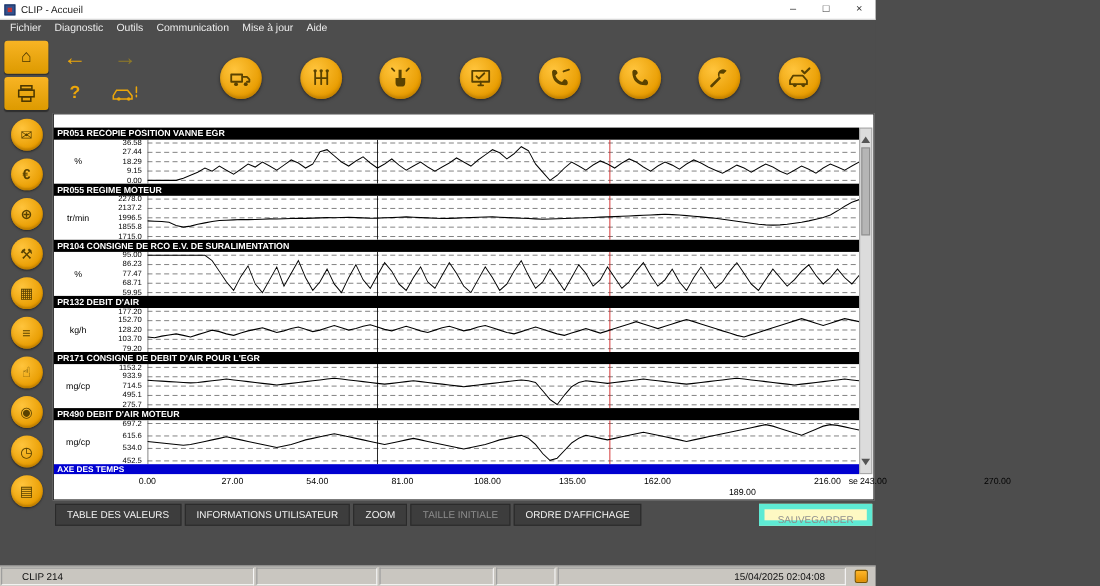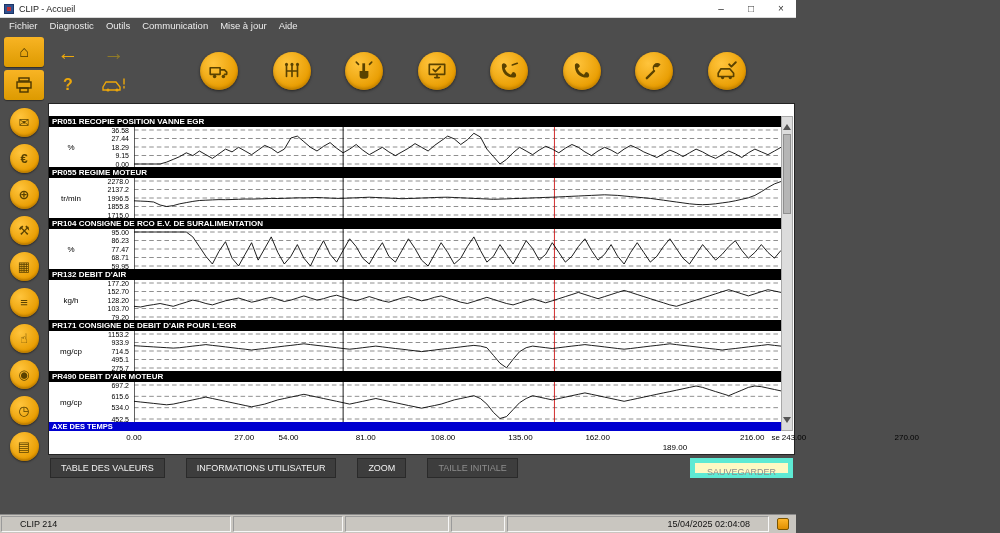--- a/index.html
+++ b/index.html
@@ -61,21 +61,21 @@
   .xrow{position:relative;height:13px;font-size:8px;color:#000}
   .xtick{position:absolute;top:2px;transform:translateX(-50%)}
   .xunit{position:absolute;top:2px;right:14px}
   .vscroll{position:absolute;top:12px;right:1px;width:12px;height:315px;background:#dcdcdc;border:1px solid #a8a8a8;display:flex;flex-direction:column;align-items:center}
   .arr{width:0;height:0;border:4px solid transparent}
   .arr.up{border-bottom:6px solid #555;margin-top:3px}
   .arr.down{border-top:6px solid #555;margin-top:auto;margin-bottom:3px}
   .vthumb{width:8px;height:80px;background:#b5b5b5;border:1px solid #8f8f8f;margin-top:4px}
 
   .footer-row{height:20px;margin:3px 3px 0 2px;display:flex}
-  .fbtns{display:flex;gap:21px}
+  .fbtns{display:flex;gap:3px}
   .f-btn{background:#3d3d3d;border:1px solid #2a2a2a;color:#f2f2f2;font-size:9px;padding:0 10px;line-height:18px;height:20px;white-space:nowrap}
   .f-btn.disabled{color:#8d8d8d}
   .save-btn{margin-left:auto;background:#fef9c3;border:5px solid #5eead4;color:#8d8d8d;font-size:9px;padding:0 12px;line-height:18px;height:20px}
 
   
   .statusbar{flex:0 0 19px;background:#c9c6c0;border-top:1px solid #8a8a8a;display:flex;align-items:stretch;font-size:9px;color:#111}
   .sb-cell{border:1px solid;border-color:#9a9a9a #f7f7f7 #f7f7f7 #9a9a9a;margin:1px;display:flex;align-items:center;padding:0 18px;white-space:nowrap}
   .sb-clip{width:230px}
   .sb-a{width:110px}
   .sb-b{width:104px}
@@ -364,21 +364,21 @@
                 </svg>
               </div>
             </div>
           </div>
         <div class="timebar">
           <span>AXE DES TEMPS</span>
         </div>
         <div class="xrow" id="xaxis-row">
           <span class="xunit">se</span>
         <span class="xtick" style="left: 85px;">0.00</span>
-            <span class="xtick" style="left: 162.273px; margin-left: 33px;">27.00</span>
+            <span class="xtick" style="left: 162.273px;">27.00</span>
             <span class="xtick" style="left: 239.545px;">54.00</span>
             <span class="xtick" style="left: 316.818px;">81.00</span>
             <span class="xtick" style="left: 394.091px;">108.00</span>
             <span class="xtick" style="left: 471.364px;">135.00</span>
             <span class="xtick" style="left: 548.636px;">162.00</span>
             <span class="xtick" style="left: 625.909px; margin-top: 10px;">189.00</span>
             <span class="xtick" style="left: 703.182px;">216.00</span>
             <span class="xtick" style="left: 745px;">243.00</span>
             <span class="xtick" style="left: 857.727px;">270.00</span>
           </div>
@@ -388,20 +388,21 @@
           <span class="arr down"></span>
         </div>
       </div>
 
       <div class="footer-row">
         <div class="fbtns" id="footer-btns">
             <div class="f-btn">TABLE DES VALEURS</div>
             <div class="f-btn">INFORMATIONS UTILISATEUR</div>
             <div class="f-btn">ZOOM</div>
             <div class="f-btn disabled">TAILLE INITIALE</div>
+            <div class="f-btn">ORDRE D'AFFICHAGE</div>
           </div>
         <div class="save-btn">SAUVEGARDER</div>
       </div>
     </div>
   </div>
 
   <div class="statusbar">
     <div class="sb-cell sb-clip">CLIP 214</div>
     <div class="sb-cell sb-a"></div>
     <div class="sb-cell sb-b"></div>

